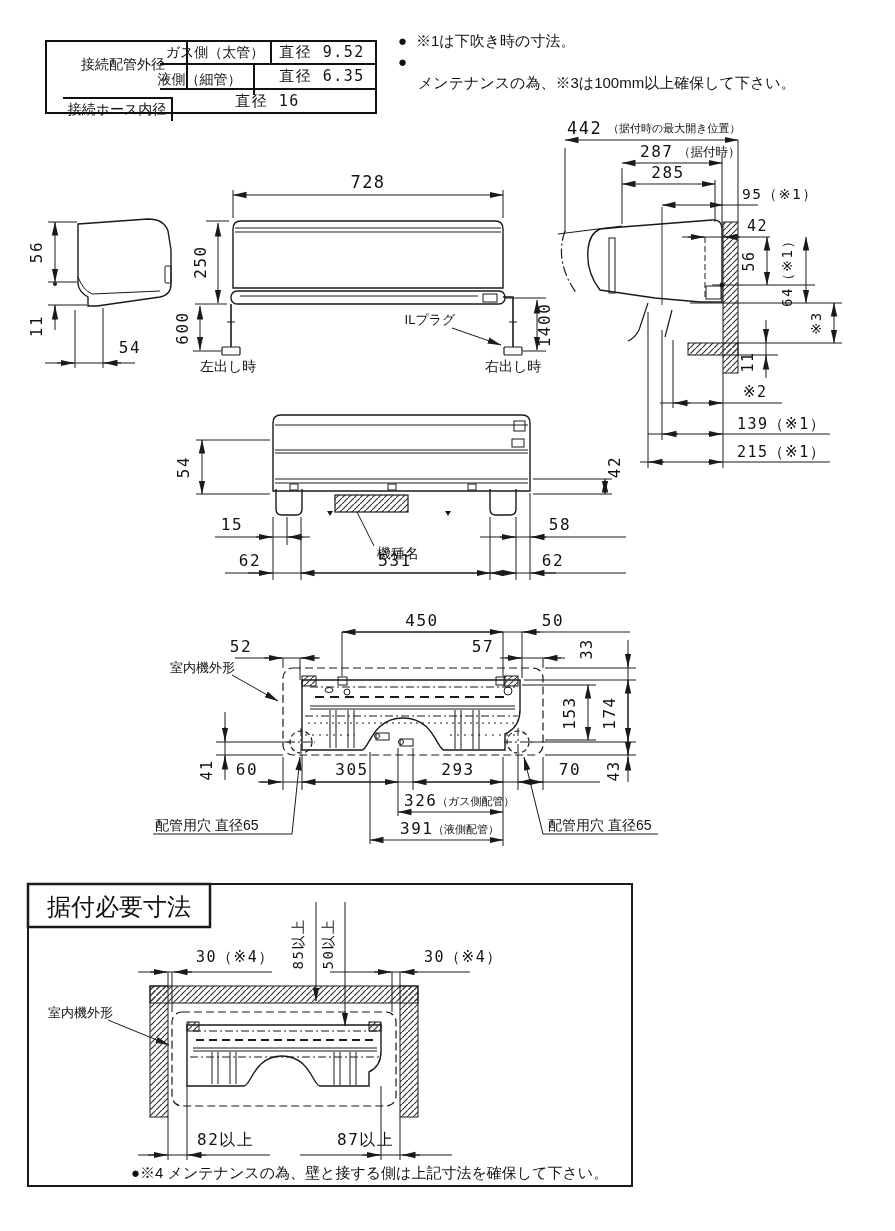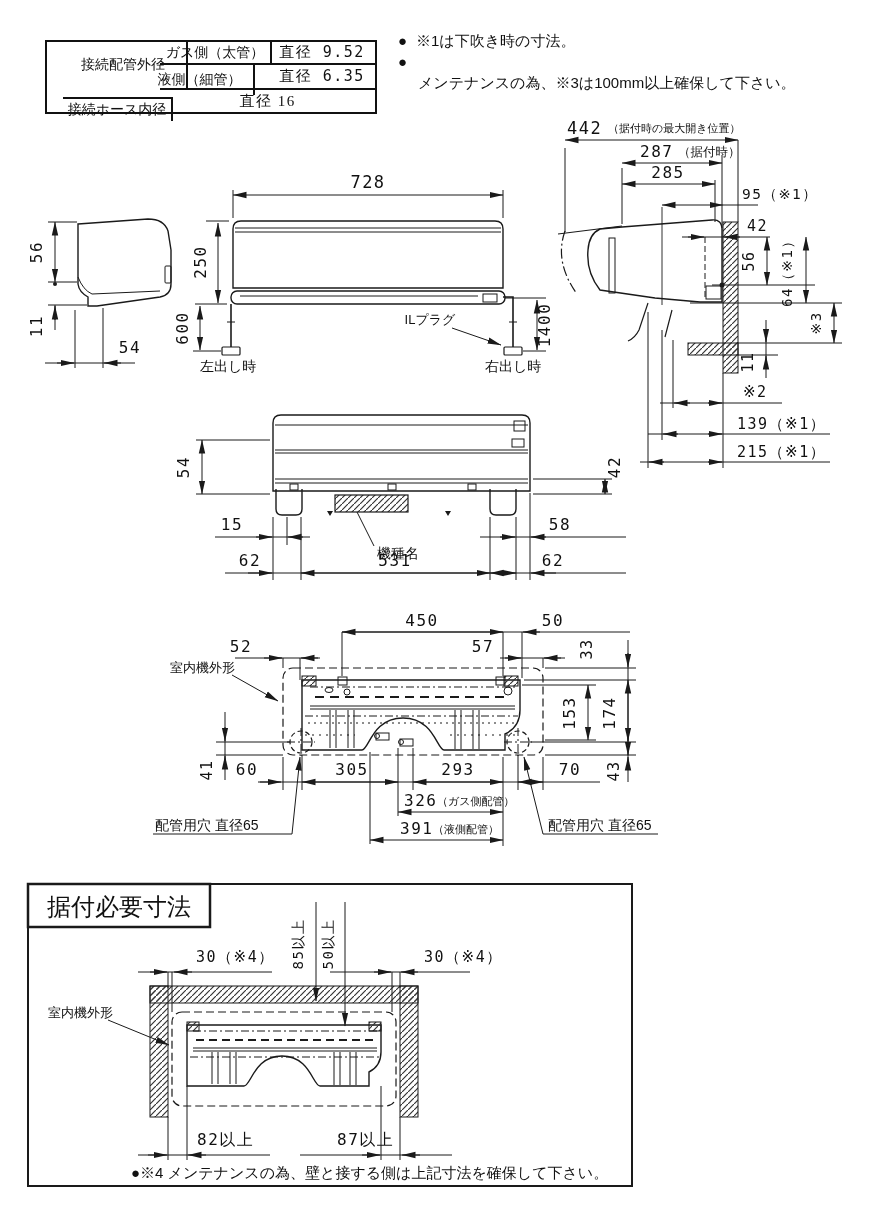--- a/index.html
+++ b/index.html
@@ -24,21 +24,21 @@
 
 <div id="page">
 
   <div id="spec-table">
     <div class="tcell jp" style="left:1px;top:0;width:128px;height:46px;border-right-width:2px;margin-left:12px;">接続配管外径</div>
     <div class="tcell jp" style="left:113px;top:0;width:112px;height:23px;border-right-width:2px;border-bottom-width:2px;">ガス側（太管）</div>
     <div class="tcell dn" style="left:222px;top:0;width:106px;height:23px;border-bottom-width:2px;font-size:15px;">直径 9.52</div>
     <div class="tcell jp" style="left:99px;top:23px;width:109px;height:30px;border-right-width:2px;">液側（細管）</div>
     <div class="tcell dn" style="left:222px;top:23px;width:106px;height:23px;font-size:15px;">直径 6.35</div>
     <div class="tcell jp" style="left:16px;top:46px;width:110px;height:24px;border-top-width:2px;border-right-width:2px;margin-top:9px;">接続ホース内径</div>
-    <div class="tcell dn" style="left:113px;top:46px;width:215px;height:24px;border-top-width:2px;font-size:15px;font-family:Liberation Serif, serif;">直径 16</div>
+    <div class="tcell dn" style="left:113px;top:46px;width:215px;height:24px;border-top-width:2px;font-size:15px;">直径 16</div>
   </div>
 
   <div id="notes">
     <div class="note-line">
       <span class="bullet">●</span>
       <span>※1は下吹き時の寸法。</span>
     </div>
     <div class="note-line">
       <span class="bullet">●</span>
     </div>

